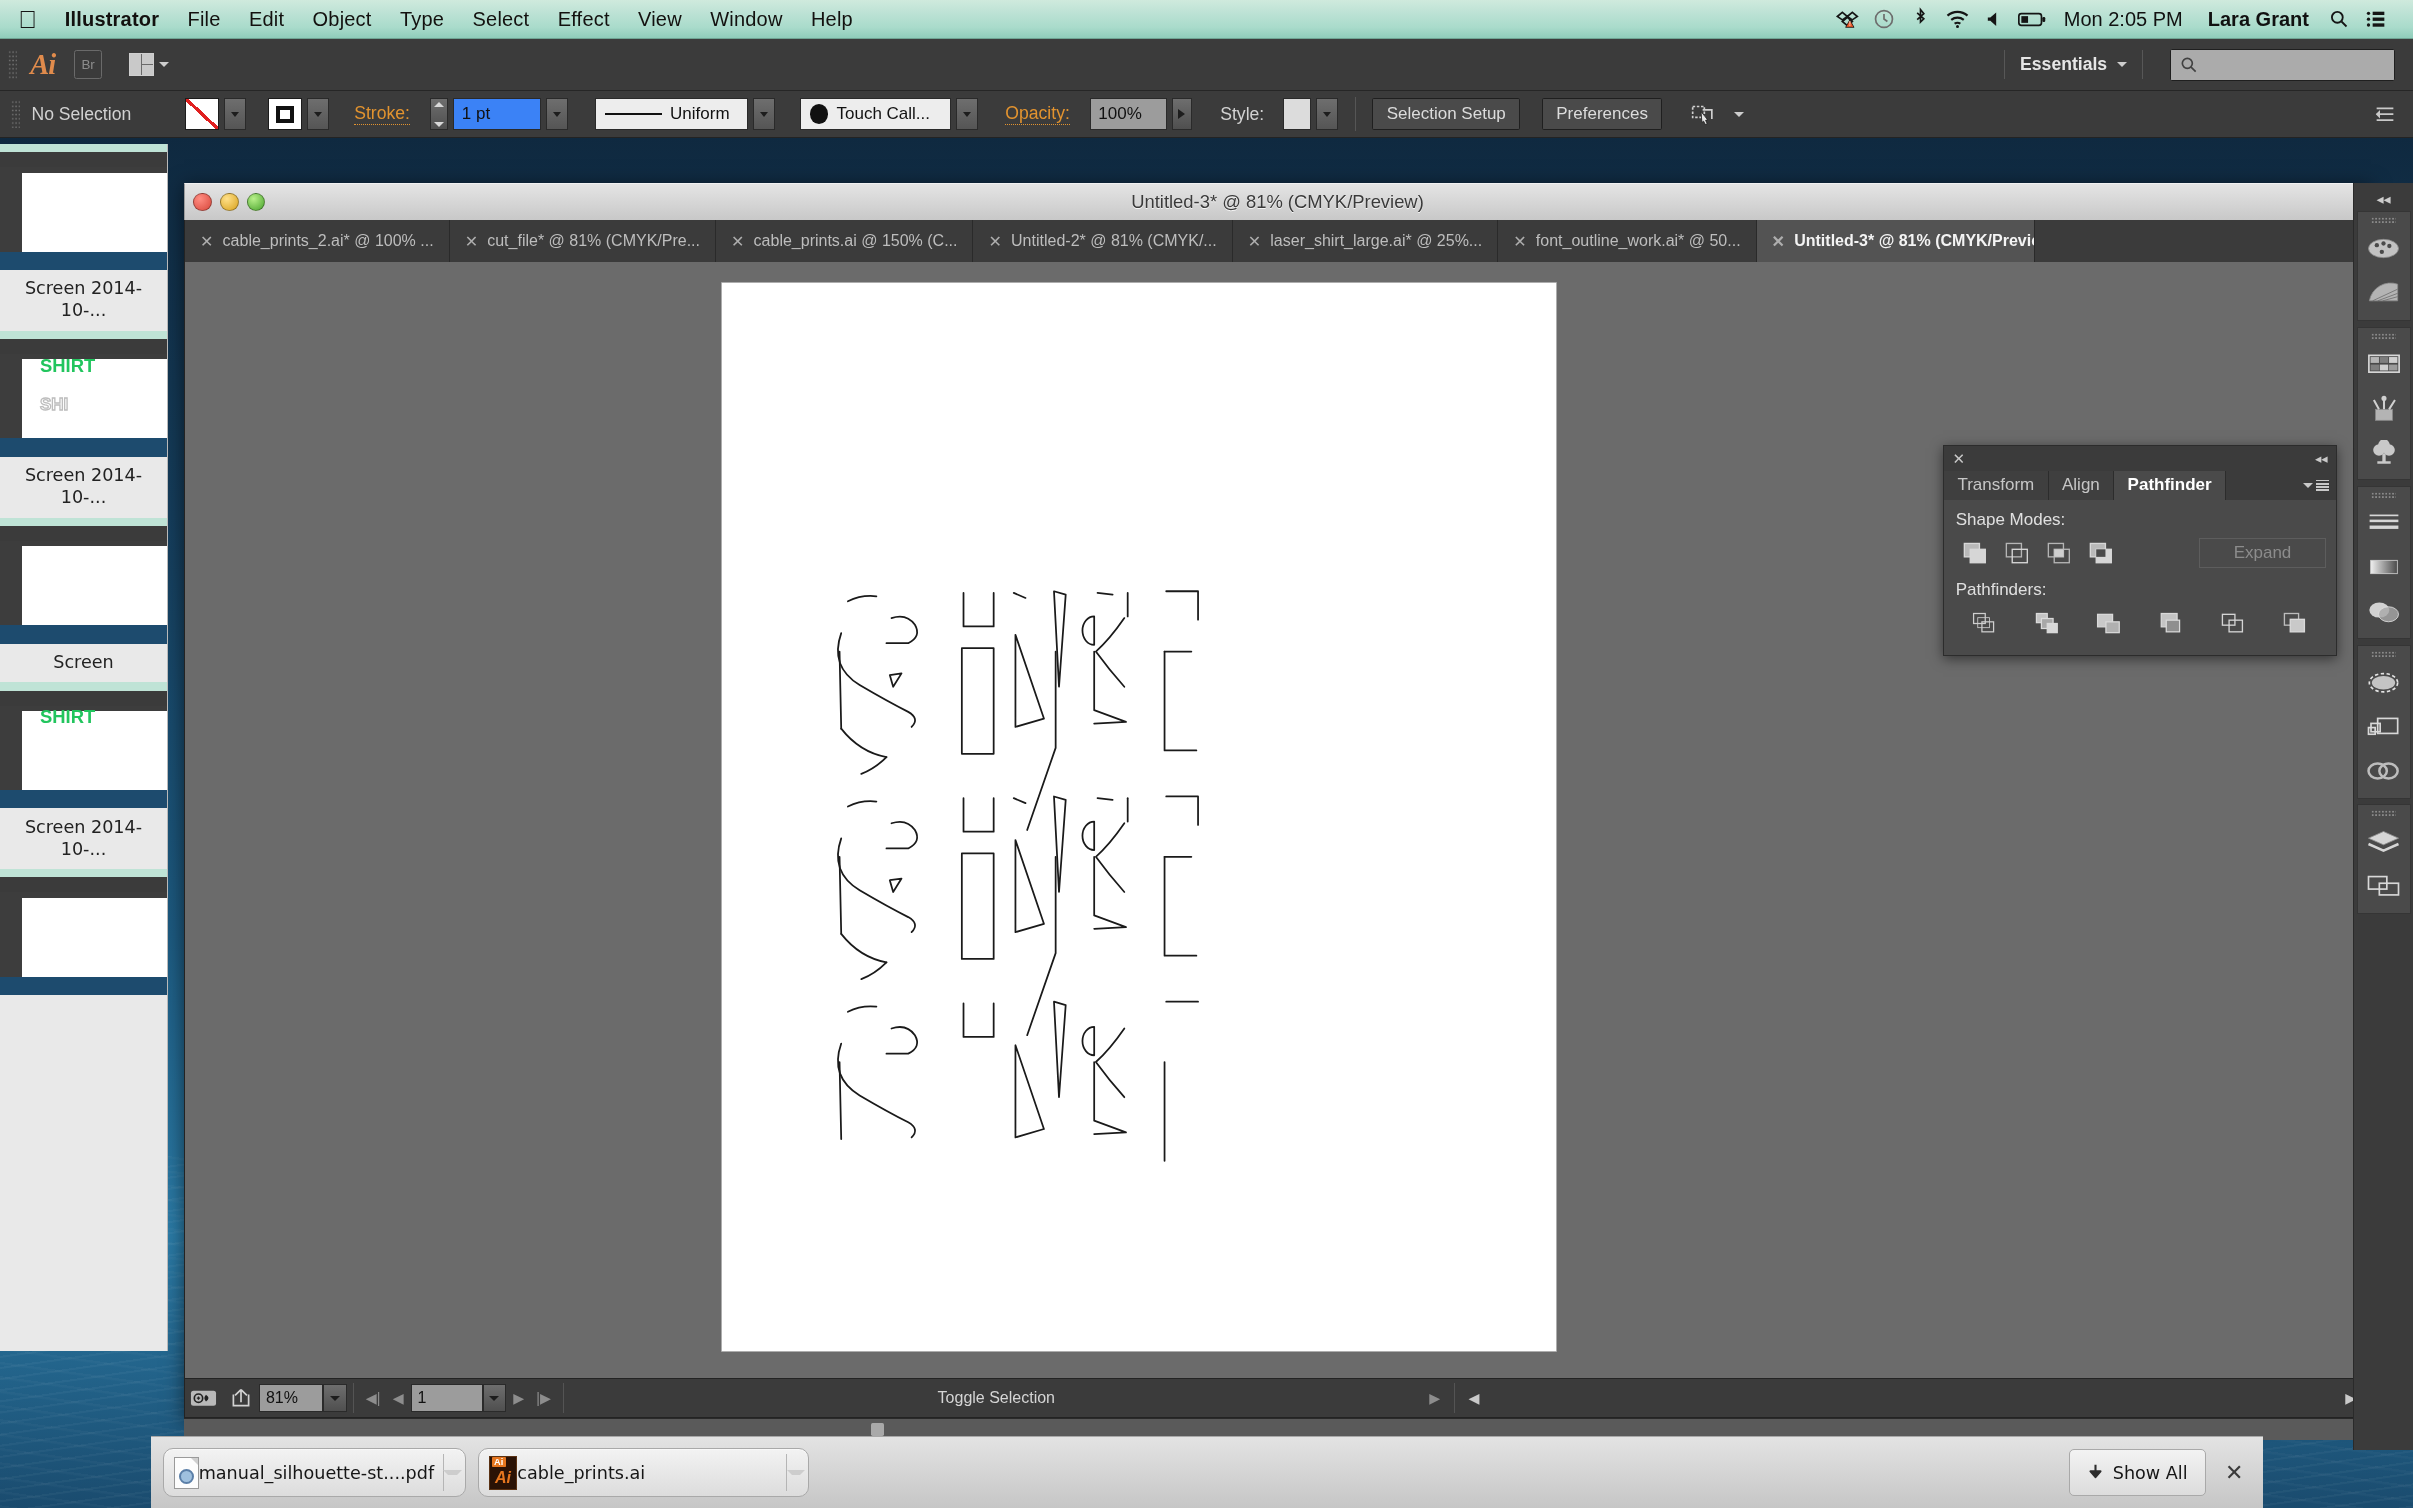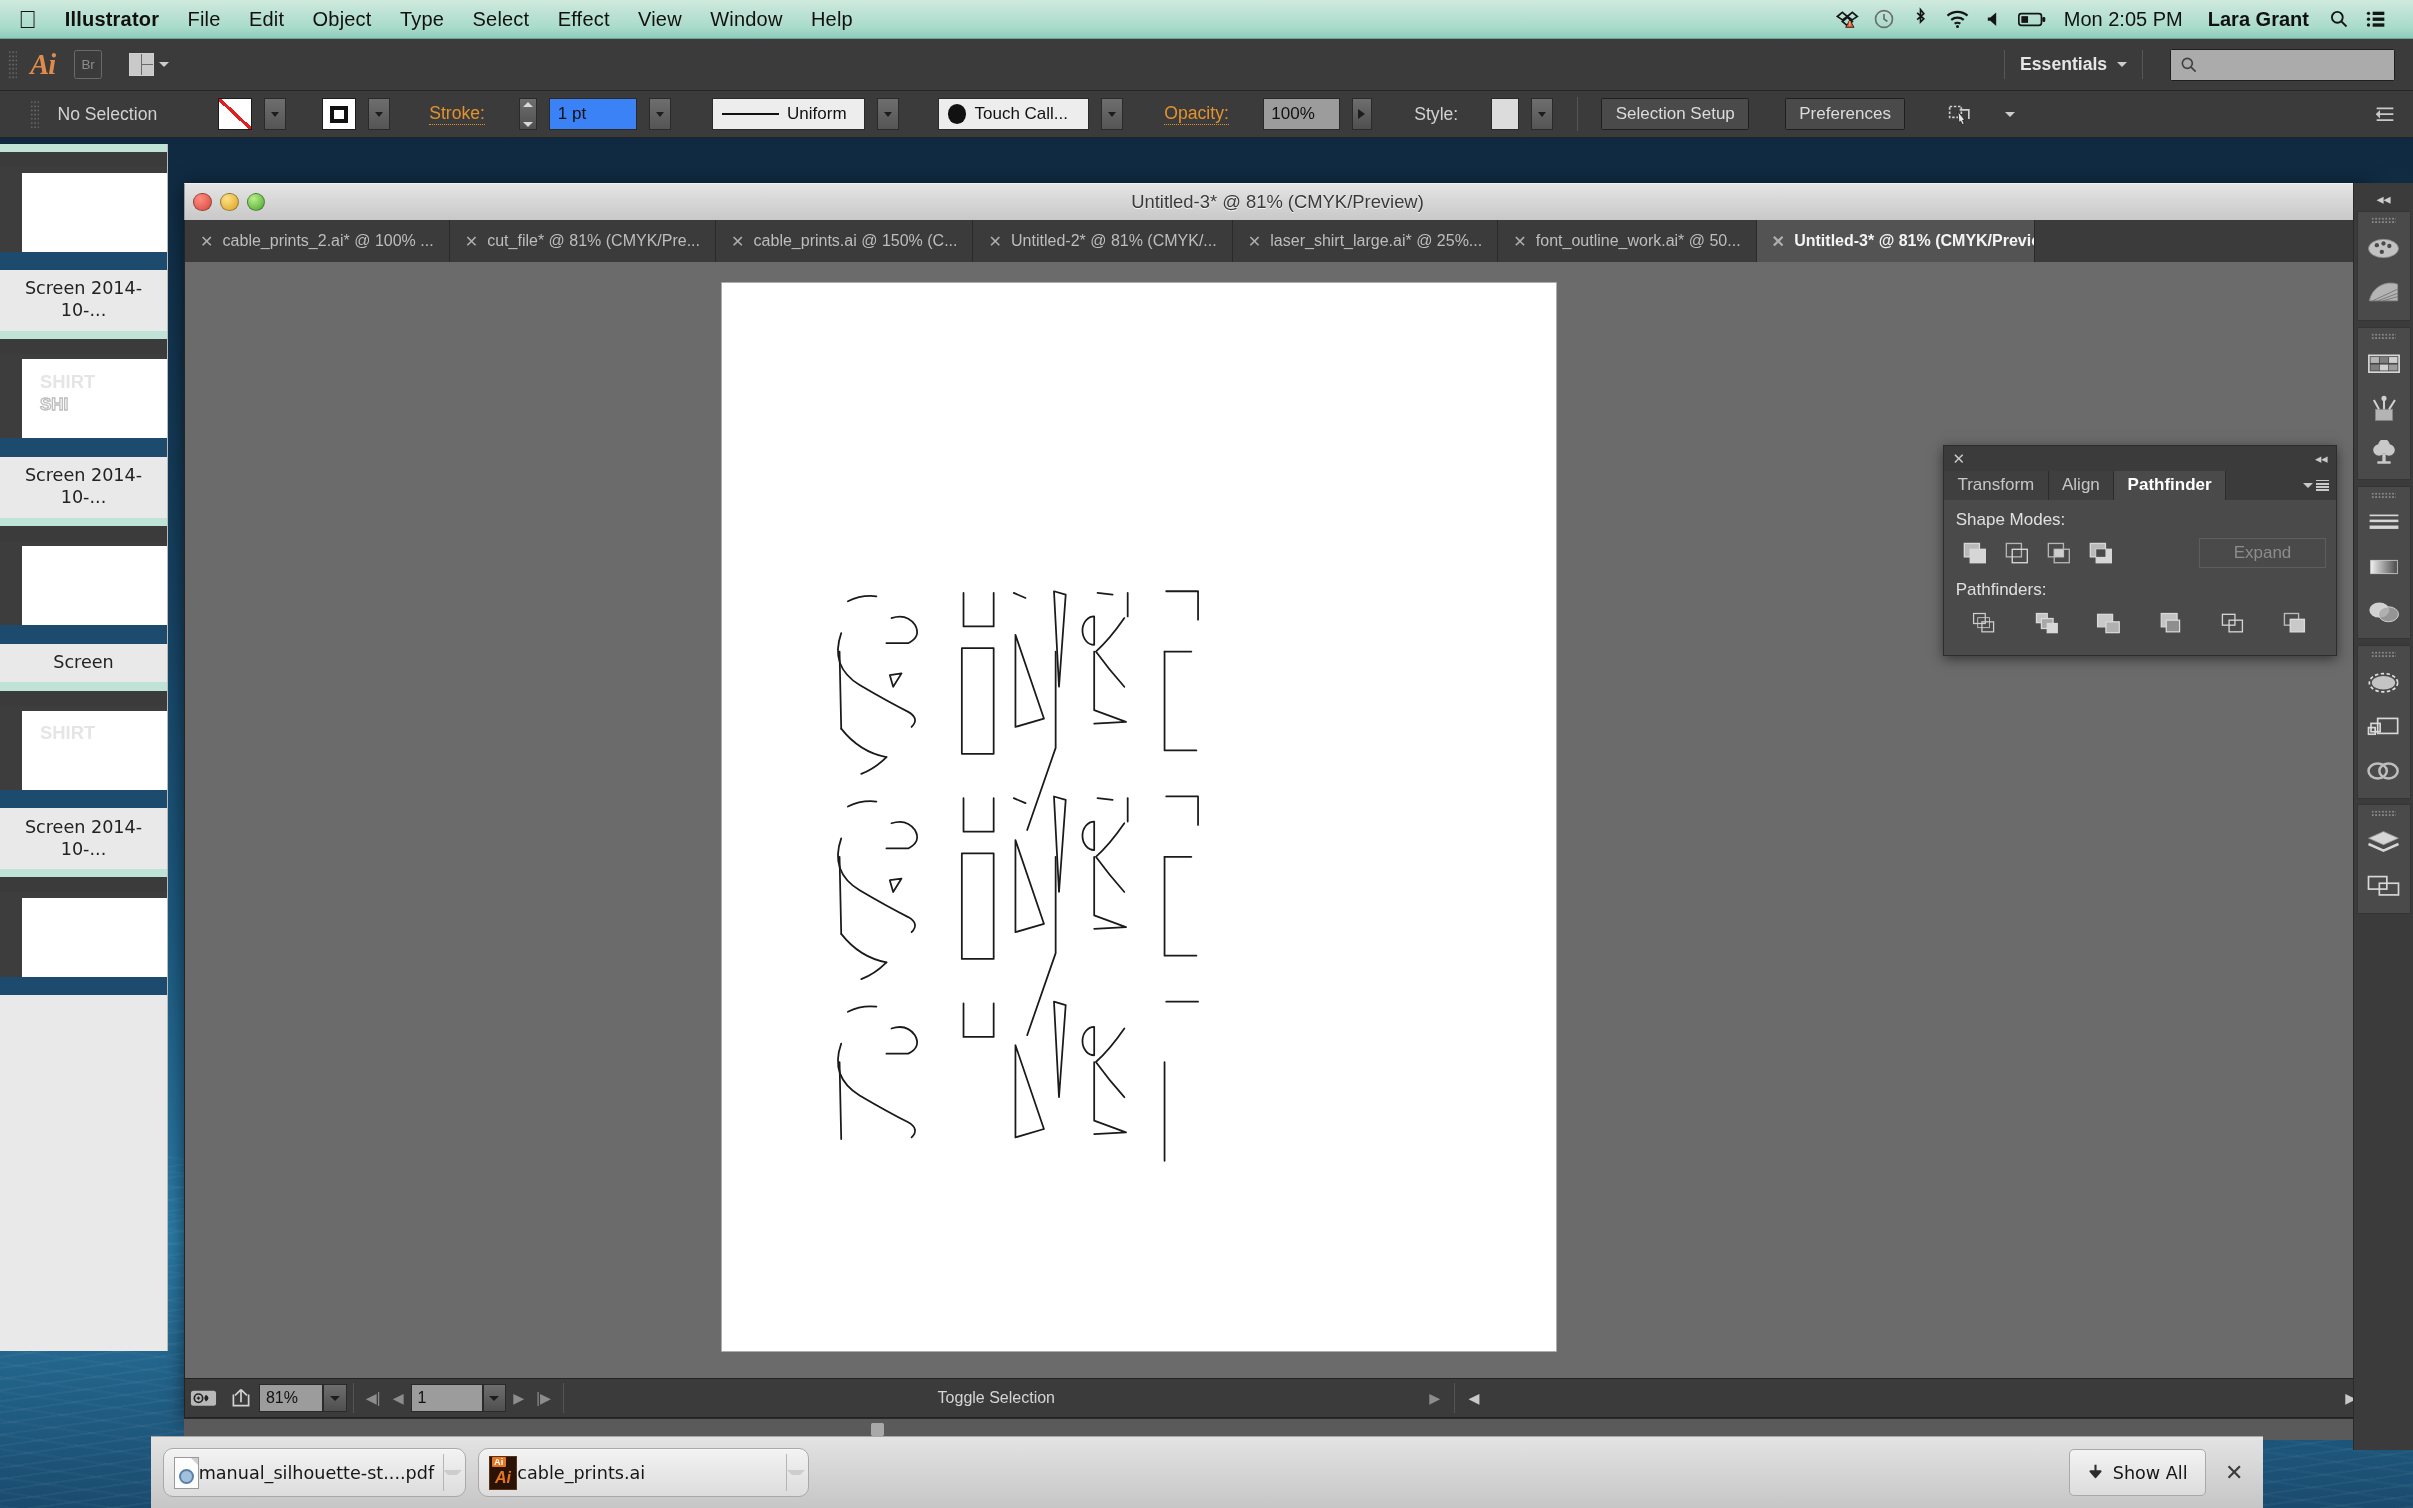--- a/index.html
+++ b/index.html
@@ -77,21 +77,21 @@
   .ai-search{
     width:225px; height:32px; background:#ababab; border:1.7px solid #1f1f1f; border-radius:1.7px;
     display:flex; align-items:center; padding-left:8.4px; margin-left:11.7px;
   }
   .ai-search svg{ opacity:.82; }
 
   
   #controlbar{
     position:absolute; top:52px; left:0; width:2413px; height:47px;
     background:#3b3b3b; border-bottom:0.8px solid #232323;
-    display:flex; align-items:center; padding-left:22px; gap:12px;
+    display:flex; align-items:center; padding-left:3px; gap:5px;
   }
   .cb-label{ font-size:17.6px; color:#d2d2d2; white-space:nowrap; }
   .cb-orange{ color:#e2932f; font-size:17.6px; border-bottom:1.7px dotted #e2932f; padding-bottom:0.8px;}
   .cb-sep{ width:0.8px; height:34px; background:#565656; margin:0 11.7px; }
   .swatch-box{ width:34px; height:32px; border:1.7px solid #1c1c1c; background:#fff; position:relative;}
   .swatch-none::after{
     content:""; position:absolute; inset:0;
     background:linear-gradient(to top right, transparent calc(50% - 1.7px), #e02020 calc(50% - 1.7px), #e02020 calc(50% + 1.7px), transparent calc(50% + 1.7px));
   }
   .stroke-box{ width:34px;height:32px; border:1.7px solid #1c1c1c; background:#fff;
@@ -162,21 +162,21 @@
   
   #bgwin{
     position:absolute; left:0; top:144px; width:168px; height:1207px;
     background:#e9e9e9; z-index:20; overflow:hidden; border-right:0.8px solid #b9b9b9;
   }
   .thumb{ width:168px;height:126px;background:#3d3d3d;position:relative;overflow:hidden;}
   .thumb .tbar{height:8.4px;background:#bfe3d6;}
   .thumb .ctl{height:15px;background:#3b3b3b;}
   .thumb .page{position:absolute;left:22px;top:28.5px;width:151px;height:80px;background:#fff;}
   .thumb .sea{position:absolute;left:0;bottom:0;width:100%;height:18.4px;background:#1d4b6e;}
-  .thumb .shirt{position:absolute;left:40px;top:40px;font:bold 18.4px "Liberation Sans",sans-serif;color:#e5e5e5;}
+  .thumb .shirt{position:absolute;left:40px;top:24px;font:bold 18.4px "Liberation Sans",sans-serif;color:#22c55e;}
   .thumb .shirt2{position:absolute;left:40px;top:64px;font:bold 17px "Liberation Sans",sans-serif;
     color:#fff;-webkit-text-stroke:1.3px #bdbdbd;}
   .thumb-label{ text-align:center;font-size:17.6px;color:#222;padding:8.4px 3.4px;line-height:1.25;
     font-family:"DejaVu Sans",sans-serif;}
 
   
   #docwin{
     position:absolute; left:184px; top:144px; width:2187px; height:1237px;
     z-index:25; box-shadow:0 3.4px 18.4px rgba(0,0,0,.55);
   }

